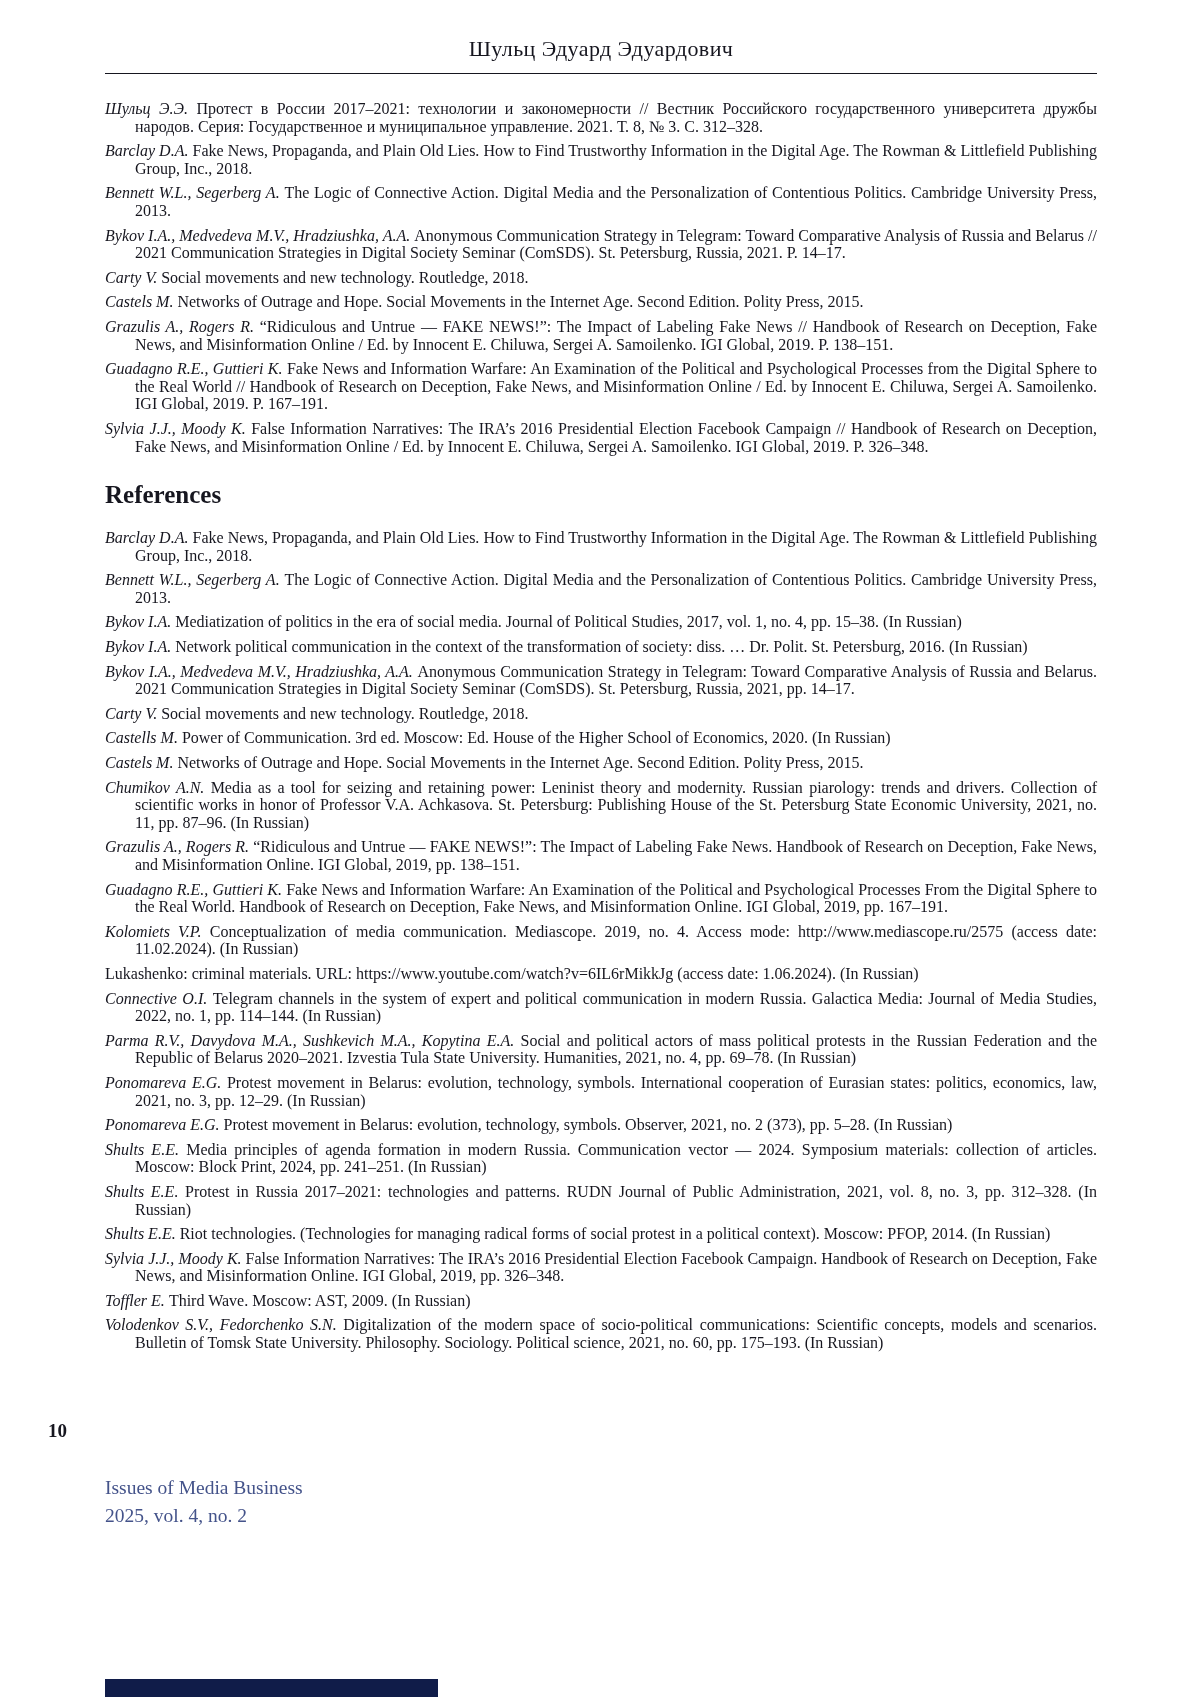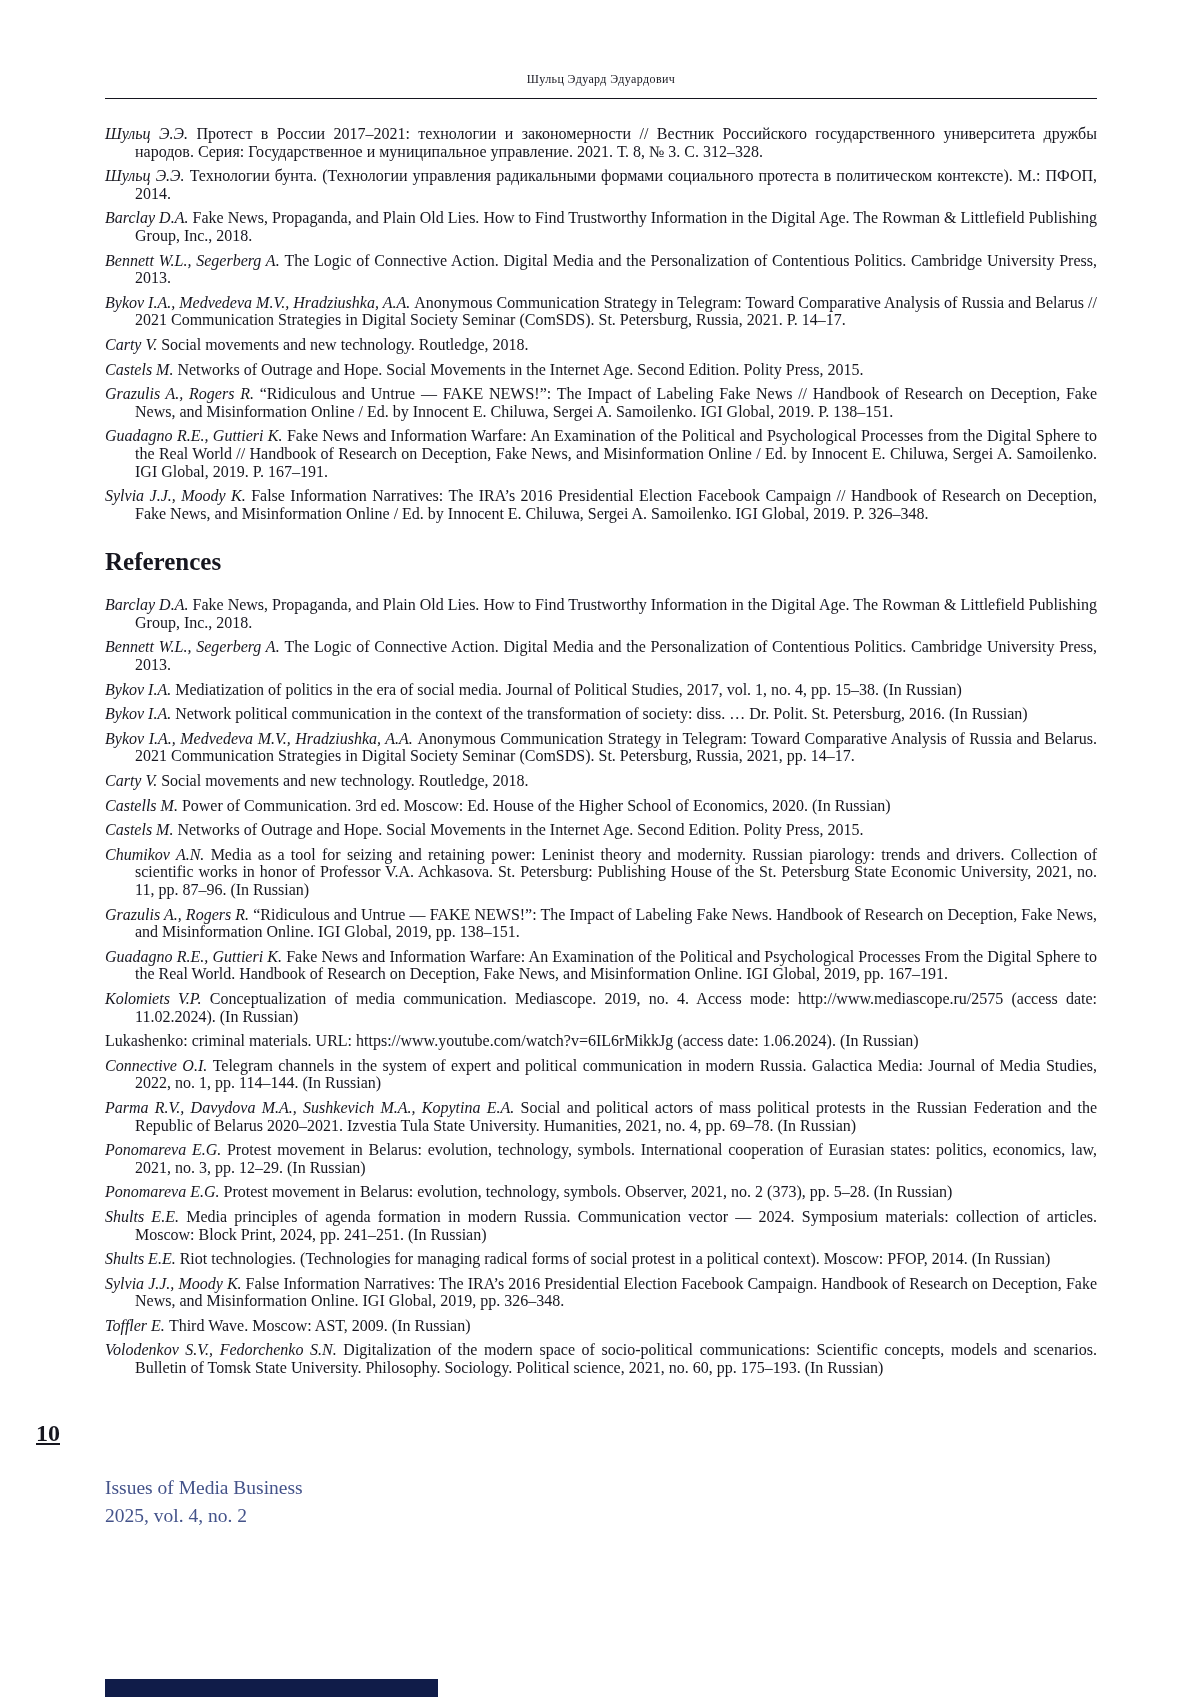--- a/index.html
+++ b/index.html
@@ -10,44 +10,44 @@
   *{margin:0;padding:0;box-sizing:border-box;}
   html,body{background:#ffffff;}
   body{
     width:1200px;height:1697px;position:relative;overflow:hidden;
     font-family:"Liberation Serif","DejaVu Serif",serif;
     color:var(--text);
   }
   .page{position:absolute;inset:0;background:#fff;}
   .content{position:absolute;left:105px;top:0;width:992px;}
   .running-header{
-    padding-top:72px;text-align:center;
-    font-size:12px;letter-spacing:.4px;color:var(--text);
+    padding-top:36px;text-align:center;
+    font-size:22px;letter-spacing:.4px;color:var(--text);
   }
   .header-rule{
     border:none;border-top:1.7px solid var(--text);
     margin-top:11px;margin-bottom:26px;
   }
   .ref-list{width:100%;font-family:Liberation Serif, serif;}
   .ref{
     font-size:16px;line-height:17.6px;
     text-align:justify;
     padding-left:30px;text-indent:-30px;
     margin-bottom:7px;
     color:var(--text);
   }
   .authors{font-style:italic;}
   .section-heading{
     font-size:25px;font-weight:bold;color:var(--text);
     margin-top:26px;margin-bottom:20px;
     font-family:"Liberation Serif","DejaVu Serif",serif;
   }
   .page-number{
-    position:absolute;left:36px;top:1420px;
-    font-size:24px;font-weight:bold;color:var(--text);text-decoration:underline;
+    position:absolute;left:48px;top:1420px;
+    font-size:19px;font-weight:bold;color:var(--text);
   }
   .footer{
     position:absolute;left:105px;top:1474px;
     color:var(--footer-text);
     font-size:19.5px;line-height:28px;
   }
   .bottom-bar{
     position:absolute;left:105px;top:1679px;
     width:333px;height:18px;background:var(--bottom-bar);
   }
@@ -60,21 +60,20 @@
   <div class="page-number">10</div>
 
   <div class="content">
 
     <div class="running-header">Шульц Эдуард Эдуардович</div>
 
     <hr class="header-rule">
 
     <div class="ref-list">
         <p class="ref"><span class="authors">Шульц Э.Э. </span><span>Протест в России 2017–2021: технологии и закономерности // Вестник Российского государственного университета дружбы народов. Серия: Государственное и муниципальное управление. 2021. Т. 8, № 3. С. 312–328.</span></p>
-        <p class="ref"><span class="authors">Шульц Э.Э. </span><span>Технологии бунта. (Технологии управления радикальными формами социального протеста в политическом контексте). М.: ПФОП, 2014.</span></p>
         <p class="ref"><span class="authors">Barclay D.A. </span><span>Fake News, Propaganda, and Plain Old Lies. How to Find Trustworthy Information in the Digital Age. The Rowman &amp; Littlefield Publishing Group, Inc., 2018.</span></p>
         <p class="ref"><span class="authors">Bennett W.L., Segerberg A. </span><span>The Logic of Connective Action. Digital Media and the Personalization of Contentious Politics. Cambridge University Press, 2013.</span></p>
         <p class="ref"><span class="authors">Bykov I.A., Medvedeva M.V., Hradziushka, A.A. </span><span>Anonymous Communication Strategy in Telegram: Toward Comparative Analysis of Russia and Belarus // 2021 Communication Strategies in Digital Society Seminar (ComSDS). St. Petersburg, Russia, 2021. P. 14–17.</span></p>
         <p class="ref"><span class="authors">Carty V. </span><span>Social movements and new technology. Routledge, 2018.</span></p>
         <p class="ref"><span class="authors">Castels M. </span><span>Networks of Outrage and Hope. Social Movements in the Internet Age. Second Edition. Polity Press, 2015.</span></p>
         <p class="ref"><span class="authors">Grazulis A., Rogers R. </span><span>“Ridiculous and Untrue — FAKE NEWS!”: The Impact of Labeling Fake News // Handbook of Research on Deception, Fake News, and Misinformation Online / Ed. by Innocent E. Chiluwa, Sergei A. Samoilenko. IGI Global, 2019. P. 138–151.</span></p>
         <p class="ref"><span class="authors">Guadagno R.E., Guttieri K. </span><span>Fake News and Information Warfare: An Examination of the Political and Psychological Processes from the Digital Sphere to the Real World // Handbook of Research on Deception, Fake News, and Misinformation Online / Ed. by Innocent E. Chiluwa, Sergei A. Samoilenko. IGI Global, 2019. P. 167–191.</span></p>
         <p class="ref"><span class="authors">Sylvia J.J., Moody K. </span><span>False Information Narratives: The IRA’s 2016 Presidential Election Facebook Campaign // Handbook of Research on Deception, Fake News, and Misinformation Online / Ed. by Innocent E. Chiluwa, Sergei A. Samoilenko. IGI Global, 2019. P. 326–348.</span></p>
       </div>
 
@@ -92,20 +91,21 @@
         <p class="ref"><span class="authors">Chumikov A.N. </span><span>Media as a tool for seizing and retaining power: Leninist theory and modernity. Russian piarology: trends and drivers. Collection of scientific works in honor of Professor V.A. Achkasova. St. Petersburg: Publishing House of the St. Petersburg State Economic University, 2021, no. 11, pp. 87–96. (In Russian)</span></p>
         <p class="ref"><span class="authors">Grazulis A., Rogers R. </span><span>“Ridiculous and Untrue — FAKE NEWS!”: The Impact of Labeling Fake News. Handbook of Research on Deception, Fake News, and Misinformation Online. IGI Global, 2019, pp. 138–151.</span></p>
         <p class="ref"><span class="authors">Guadagno R.E., Guttieri K. </span><span>Fake News and Information Warfare: An Examination of the Political and Psychological Processes From the Digital Sphere to the Real World. Handbook of Research on Deception, Fake News, and Misinformation Online. IGI Global, 2019, pp. 167–191.</span></p>
         <p class="ref"><span class="authors">Kolomiets V.P. </span><span>Conceptualization of media communication. Mediascope. 2019, no. 4. Access mode: http://www.mediascope.ru/2575 (access date: 11.02.2024). (In Russian)</span></p>
         <p class="ref"><span>Lukashenko: criminal materials. URL: https://www.youtube.com/watch?v=6IL6rMikkJg (access date: 1.06.2024). (In Russian)</span></p>
         <p class="ref"><span class="authors">Connective O.I. </span><span>Telegram channels in the system of expert and political communication in modern Russia. Galactica Media: Journal of Media Studies, 2022, no. 1, pp. 114–144. (In Russian)</span></p>
         <p class="ref"><span class="authors">Parma R.V., Davydova M.A., Sushkevich M.A., Kopytina E.A. </span><span>Social and political actors of mass political protests in the Russian Federation and the Republic of Belarus 2020–2021. Izvestia Tula State University. Humanities, 2021, no. 4, pp. 69–78. (In Russian)</span></p>
         <p class="ref"><span class="authors">Ponomareva E.G. </span><span>Protest movement in Belarus: evolution, technology, symbols. International cooperation of Eurasian states: politics, economics, law, 2021, no. 3, pp. 12–29. (In Russian)</span></p>
         <p class="ref"><span class="authors">Ponomareva E.G. </span><span>Protest movement in Belarus: evolution, technology, symbols. Observer, 2021, no. 2 (373), pp. 5–28. (In Russian)</span></p>
         <p class="ref"><span class="authors">Shults E.E. </span><span>Media principles of agenda formation in modern Russia. Communication vector — 2024. Symposium materials: collection of articles. Moscow: Block Print, 2024, pp. 241–251. (In Russian)</span></p>
+        <p class="ref"><span class="authors">Shults E.E. </span><span>Protest in Russia 2017–2021: technologies and patterns. RUDN Journal of Public Administration, 2021, vol. 8, no. 3, pp. 312–328. (In Russian)</span></p>
         <p class="ref"><span class="authors">Shults E.E. </span><span>Riot technologies. (Technologies for managing radical forms of social protest in a political context). Moscow: PFOP, 2014. (In Russian)</span></p>
         <p class="ref"><span class="authors">Sylvia J.J., Moody K. </span><span>False Information Narratives: The IRA’s 2016 Presidential Election Facebook Campaign. Handbook of Research on Deception, Fake News, and Misinformation Online. IGI Global, 2019, pp. 326–348.</span></p>
         <p class="ref"><span class="authors">Toffler E. </span><span>Third Wave. Moscow: AST, 2009. (In Russian)</span></p>
         <p class="ref"><span class="authors">Volodenkov S.V., Fedorchenko S.N. </span><span>Digitalization of the modern space of socio-political communications: Scientific concepts, models and scenarios. Bulletin of Tomsk State University. Philosophy. Sociology. Political science, 2021, no. 60, pp. 175–193. (In Russian)</span></p>
       </div>
 
   </div>
 
   <div class="footer">
     <div>Issues of Media Business</div>

